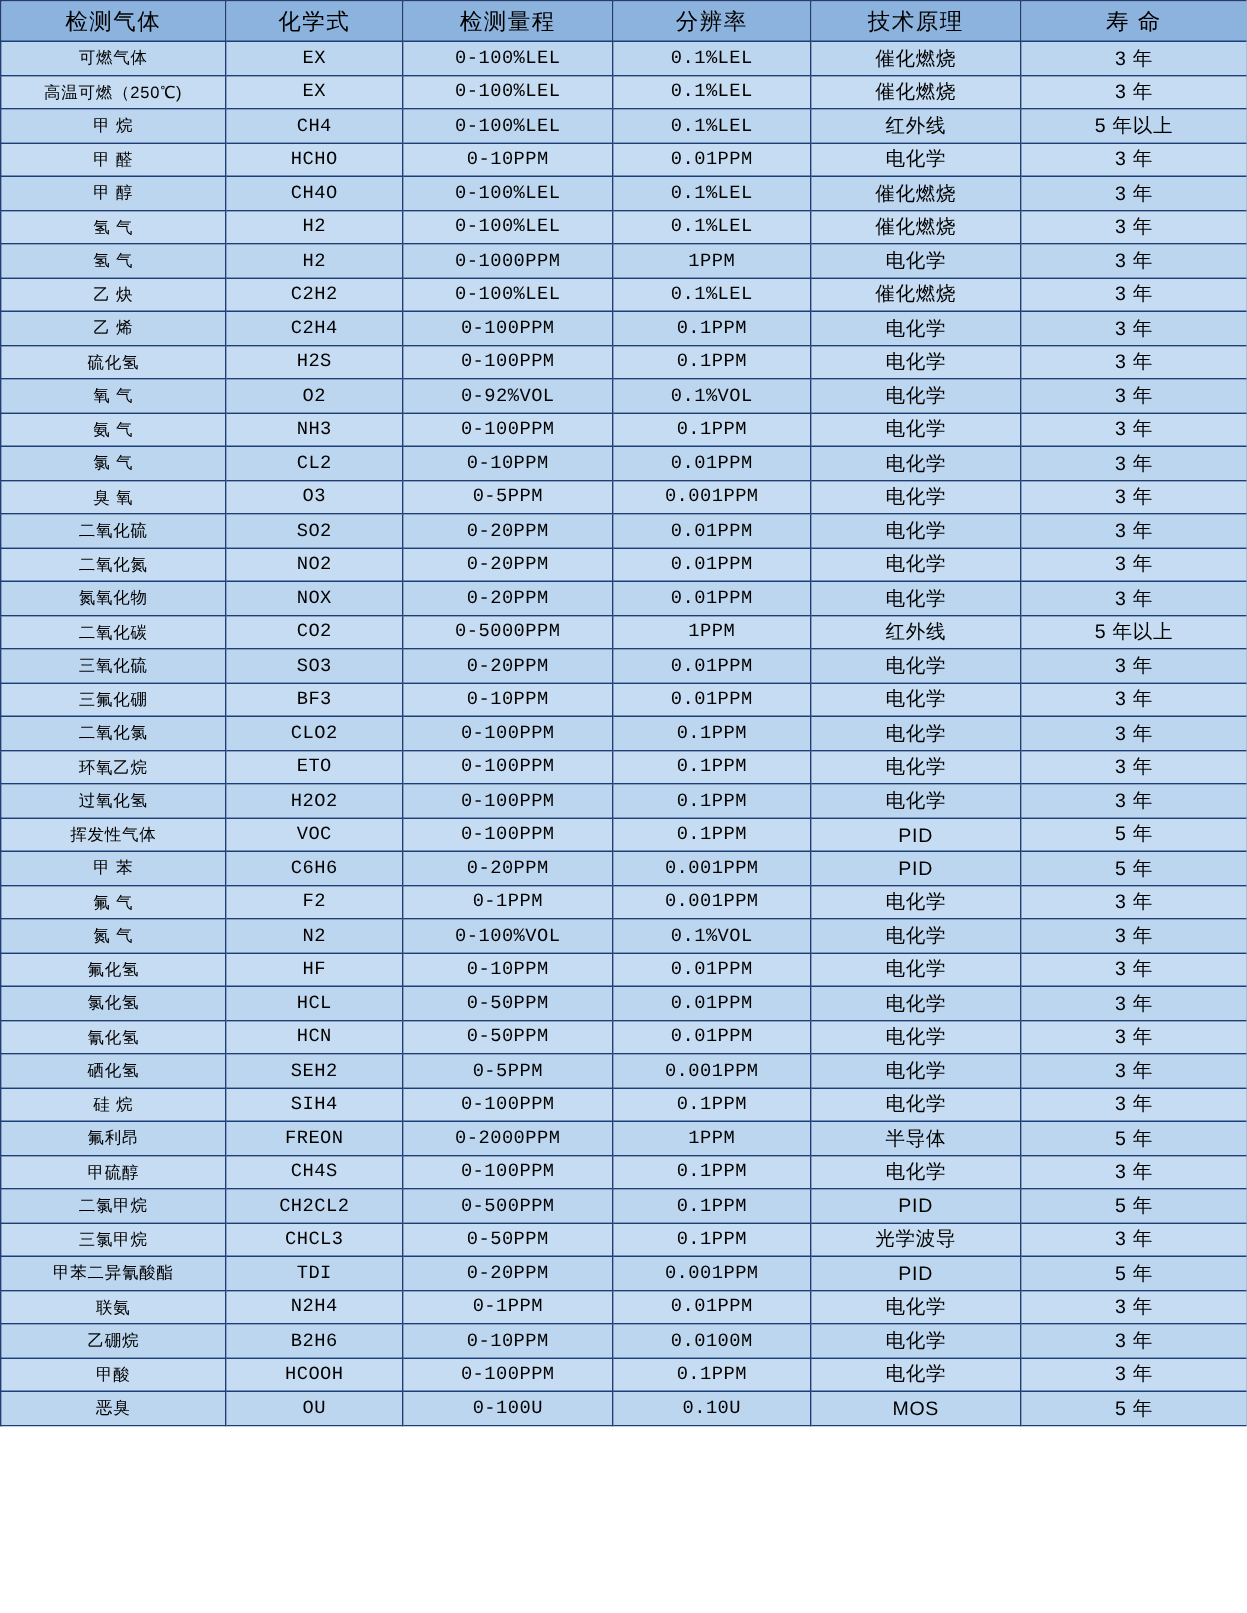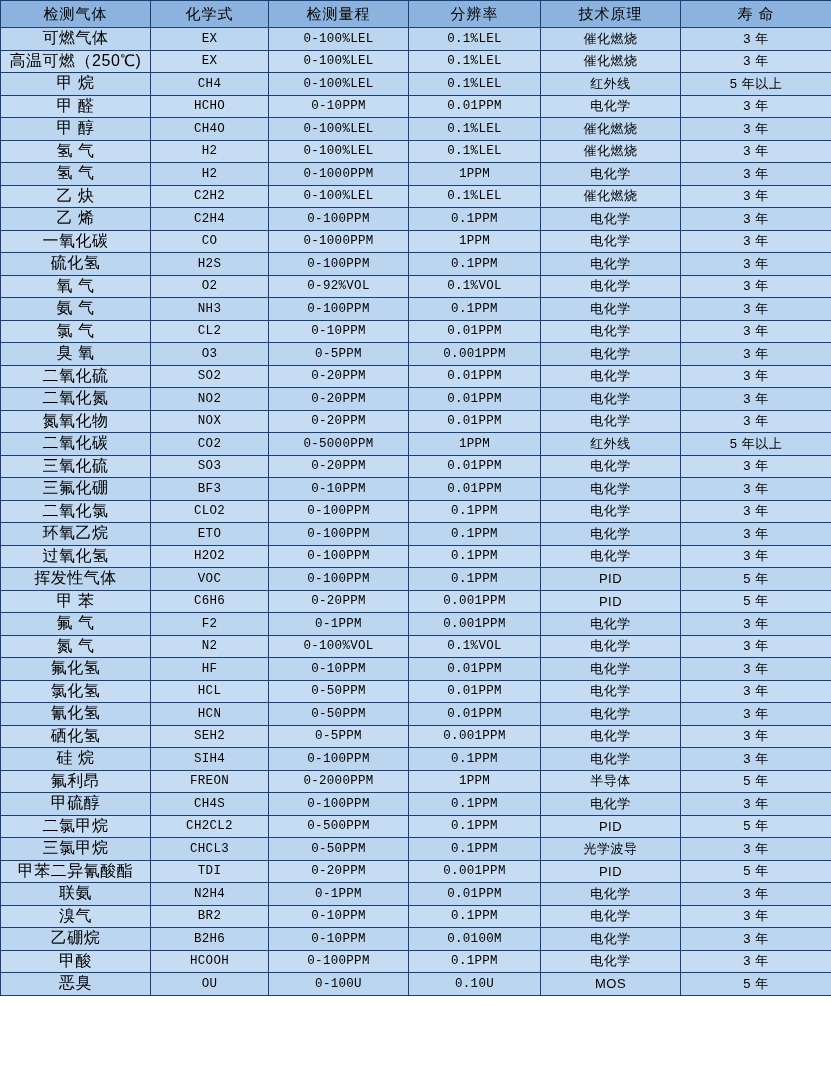--- a/index.html
+++ b/index.html
@@ -37,21 +37,21 @@
   }
   tbody td {
     background: #bcd6ef;
     height: 21.5px;
     font-size: 13px;
   }
   tbody tr:nth-child(even) td {
     background: #c6dcf2;
   }
   td.col-gas {
-    font-size: 16px;
+    font-size: 11px;
     letter-spacing: 0.5px;
   }
   td.col-formula,
   td.col-range,
   td.col-res {
     font-family: "Liberation Mono", monospace;
     font-size: 12.5px;
     letter-spacing: 0.3px;
   }
   td.col-principle,
@@ -155,28 +155,20 @@
       </tr>
       <tr>
         <td class="col-gas">乙 烯</td>
         <td class="col-formula">C2H4</td>
         <td class="col-range">0-100PPM</td>
         <td class="col-res">0.1PPM</td>
         <td class="col-principle">电化学</td>
         <td class="col-life">3 年</td>
       </tr>
       <tr>
-        <td class="col-gas">一氧化碳</td>
-        <td class="col-formula">CO</td>
-        <td class="col-range">0-1000PPM</td>
-        <td class="col-res">1PPM</td>
-        <td class="col-principle">电化学</td>
-        <td class="col-life">3 年</td>
-      </tr>
-      <tr>
         <td class="col-gas">硫化氢</td>
         <td class="col-formula">H2S</td>
         <td class="col-range">0-100PPM</td>
         <td class="col-res">0.1PPM</td>
         <td class="col-principle">电化学</td>
         <td class="col-life">3 年</td>
       </tr>
       <tr>
         <td class="col-gas">氧 气</td>
         <td class="col-formula">O2</td>
@@ -395,28 +387,20 @@
       </tr>
       <tr>
         <td class="col-gas">联氨</td>
         <td class="col-formula">N2H4</td>
         <td class="col-range">0-1PPM</td>
         <td class="col-res">0.01PPM</td>
         <td class="col-principle">电化学</td>
         <td class="col-life">3 年</td>
       </tr>
       <tr>
-        <td class="col-gas">溴气</td>
-        <td class="col-formula">BR2</td>
-        <td class="col-range">0-10PPM</td>
-        <td class="col-res">0.1PPM</td>
-        <td class="col-principle">电化学</td>
-        <td class="col-life">3 年</td>
-      </tr>
-      <tr>
         <td class="col-gas">乙硼烷</td>
         <td class="col-formula">B2H6</td>
         <td class="col-range">0-10PPM</td>
         <td class="col-res">0.0100M</td>
         <td class="col-principle">电化学</td>
         <td class="col-life">3 年</td>
       </tr>
       <tr>
         <td class="col-gas">甲酸</td>
         <td class="col-formula">HCOOH</td>

